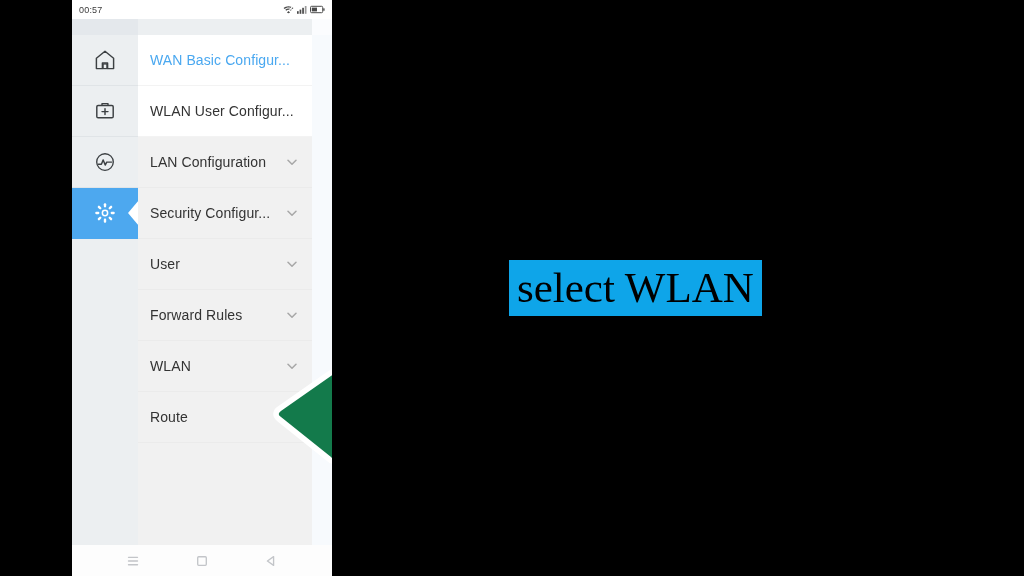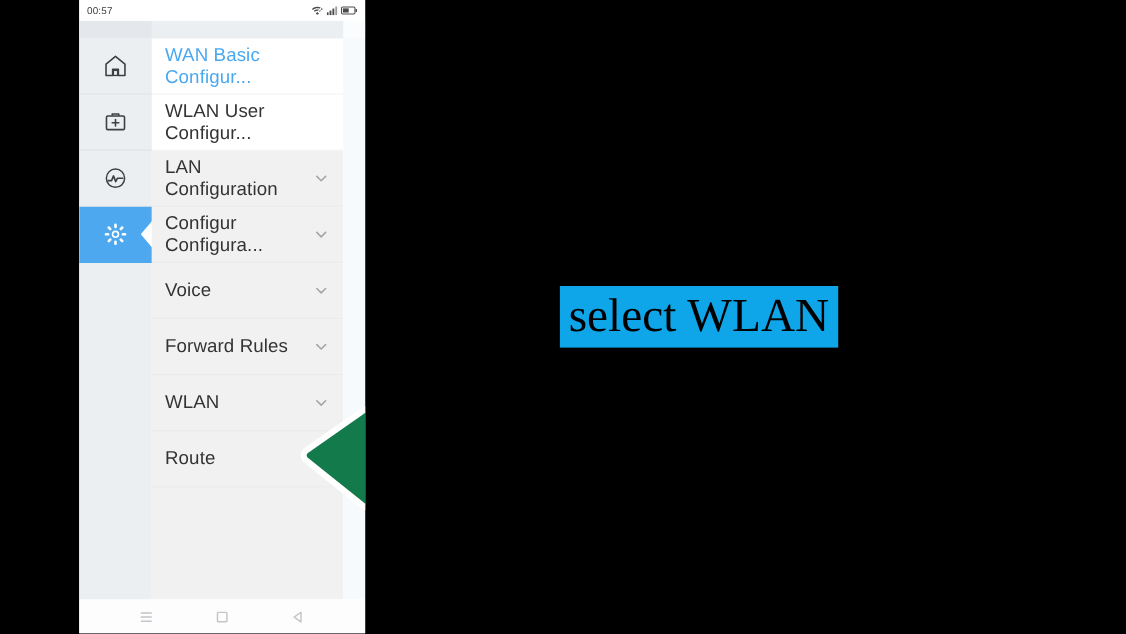--- a/index.html
+++ b/index.html
@@ -54,21 +54,21 @@
   .rail-item svg { display:block; }
 
   
   .menu {
     position:absolute; left:66px; top:35px; width:174px; height:510px;
     background:#f1f1f1; overflow:hidden;
   }
   .menu-top { background:#ffffff; }
   .menu-item {
     position:relative; height:51px; display:flex; align-items:center;
-    padding:0 13px 0 12px; font-size:17px; color:#333333;
+    padding:0 13px 0 12px; font-size:14px; color:#333333;
     border-bottom:1px solid #ebebeb;
   }
   .menu-item.first-block { border-bottom:1px solid #f3f3f3; }
   .menu-item .lbl { flex:1; letter-spacing:.1px; }
   .menu-item.active .lbl { color:#4aa8f0; }
   .chev { width:14px; height:14px; flex:0 0 14px; opacity:.55; }
 
   
   .gutter {
     position:absolute; left:240px; top:35px; width:20px; height:510px;
@@ -186,28 +186,28 @@
       </div>
 
       <div class="menu-item">
         <span class="lbl">LAN Configuration</span>
         <svg class="chev" viewBox="0 0 14 14">
           <path d="M3 5.3 7 9.3l4-4" fill="none" stroke="#6b6b6b" stroke-width="1.5" stroke-linecap="round" stroke-linejoin="round"></path>
         </svg>
       </div>
 
       <div class="menu-item">
-        <span class="lbl">Configur Configura...</span>
-        <svg class="chev" viewBox="0 0 14 14">
-          <path d="M3 5.3 7 9.3l4-4" fill="none" stroke="#6b6b6b" stroke-width="1.5" stroke-linecap="round" stroke-linejoin="round"></path>
-        </svg>
-      </div>
-
-      <div class="menu-item">
-        <span class="lbl">Voice</span>
+        <span class="lbl">Security Configur...</span>
+        <svg class="chev" viewBox="0 0 14 14">
+          <path d="M3 5.3 7 9.3l4-4" fill="none" stroke="#6b6b6b" stroke-width="1.5" stroke-linecap="round" stroke-linejoin="round"></path>
+        </svg>
+      </div>
+
+      <div class="menu-item">
+        <span class="lbl">User</span>
         <svg class="chev" viewBox="0 0 14 14">
           <path d="M3 5.3 7 9.3l4-4" fill="none" stroke="#6b6b6b" stroke-width="1.5" stroke-linecap="round" stroke-linejoin="round"></path>
         </svg>
       </div>
 
       <div class="menu-item">
         <span class="lbl">Forward Rules</span>
         <svg class="chev" viewBox="0 0 14 14">
           <path d="M3 5.3 7 9.3l4-4" fill="none" stroke="#6b6b6b" stroke-width="1.5" stroke-linecap="round" stroke-linejoin="round"></path>
         </svg>

